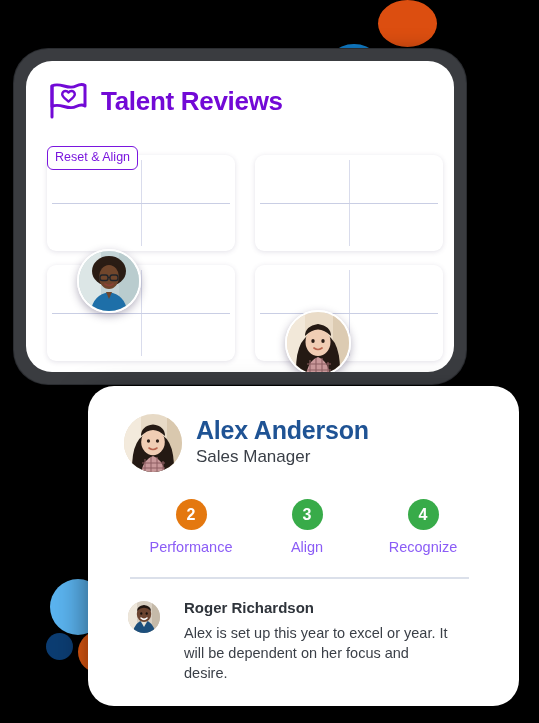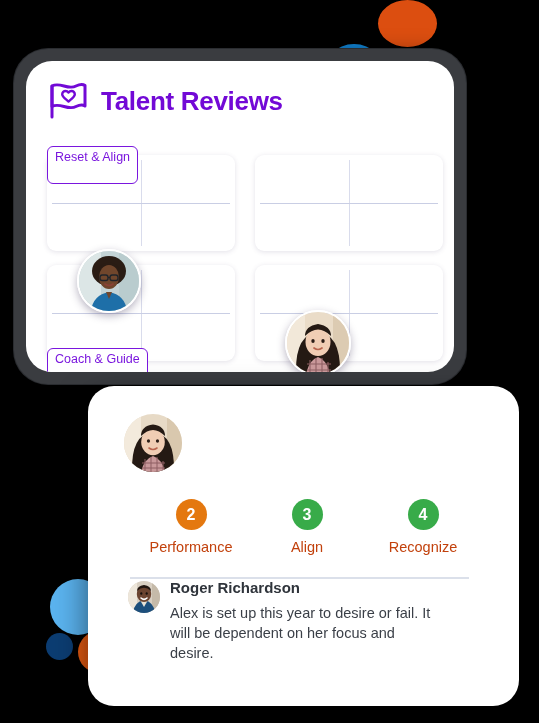--- a/index.html
+++ b/index.html
@@ -121,21 +121,21 @@
 
   
   .tag {
     position: absolute;
     border: 1.6px solid #7A16DE;
     border-radius: 6px;
     background: #FFFFFF;
     color: #7A16DE;
     font-size: 12.5px;
     line-height: 1;
-    padding: 4px 7px 19px 7px;
+    padding: 4px 7px 5px 7px;
     white-space: nowrap;
     z-index: 6;
   }
   .tag-reset     { left: 21px;  top: 85px; }
   .tag-stretch   { left: 331px; top: 85px; }
   .tag-coach     { left: 21px;  top: 287px; }
   .tag-recognize { left: 303px; top: 287px; }
 
   
   .grid-avatar {
@@ -200,36 +200,37 @@
     font-size: 16px;
     font-weight: bold;
     display: flex;
     align-items: center;
     justify-content: center;
     margin: 0 auto;
   }
   .score-label {
     margin-top: 9px;
     font-size: 14.5px;
-    color: #c2410c;
+    color: #8b5cf6;
     white-space: nowrap;
   }
 
   .divider {
     margin-top: 22px;
     margin-left: 6px;
     margin-right: 24px;
     height: 1.5px;
     background: #DBE0EA;
   }
 
   
   .cmt {
     display: flex;
-    gap: 10px;
+    gap: 24px;
+    margin-top: 20px;
     margin-left: 4px;
   }
   .cmt-avatar {
     width: 32px; height: 32px;
     border-radius: 50%;
     overflow: hidden;
     flex: 0 0 auto;
     margin-top: 2px;
   }
   .cmt-author {
@@ -288,21 +289,20 @@
         <div class="vline"></div>
         <div class="hline"></div>
       </div>
       <div class="quad q-br">
         <div class="vline"></div>
         <div class="hline"></div>
       </div>
     </div>
 
     <div class="tag tag-reset">Reset &amp; Align</div>
-    <div class="tag tag-coach">Coach &amp; Guide</div>
 
     <div class="grid-avatar ga-1">
       <span>
         <svg viewBox="0 0 60 60">
           <rect width="60" height="60" fill="#C4D4D6"></rect>
           <rect x="0" y="0" width="22" height="60" fill="#DCE6E6"></rect>
           <rect x="40" y="0" width="20" height="60" fill="#B9CCCE"></rect>
           <ellipse cx="30" cy="20" rx="17" ry="15" fill="#2A1C14"></ellipse>
           <ellipse cx="30" cy="26" rx="10" ry="12" fill="#70462C"></ellipse>
           <path d="M20 18 Q30 9 40 18 Q40 13 30 11 Q20 13 20 18 Z" fill="#2A1C14"></path>
@@ -351,20 +351,24 @@
               <path d="M17 22 Q29 10 41 22 Q41 12 29 10.5 Q17 12 17 22 Z" fill="#241913"></path>
               <ellipse cx="24.5" cy="27" rx="1.6" ry="1.8" fill="#2A1C16"></ellipse>
               <ellipse cx="33.5" cy="27" rx="1.6" ry="1.8" fill="#2A1C16"></ellipse>
               <path d="M25 34 Q29 37 33 34" stroke="#B9654F" stroke-width="1.6" fill="none" stroke-linecap="round"></path>
               <path d="M17 58 Q20 45 29 42 Q38 45 41 58 Z" fill="#C9989A"></path>
               <path d="M21 45 L21 58 M27 43 L27 58 M33 43 L33 58 M39 47 L39 58" stroke="#8E5F63" stroke-width="1"></path>
               <path d="M18 49 L41 49 M18 54 L41 54" stroke="#8E5F63" stroke-width="1"></path>
             </svg>
           </span>
         </div>
+        <div>
+          <div class="ov-name">Alex Anderson</div>
+          <div class="ov-role">Sales Manager</div>
+        </div>
       </div>
 
       <div class="scores">
         <div class="score">
           <div class="score-badge" style="background:#E4780F">2</div>
           <div class="score-label">Performance</div>
         </div>
         <div class="score">
           <div class="score-badge" style="background:#38AB49">3</div>
           <div class="score-label">Align</div>
@@ -389,20 +393,20 @@
               <ellipse cx="16" cy="13" rx="7.2" ry="8" fill="#6B4430"></ellipse>
               <path d="M9 10 Q16 3.5 23 10 Q23 5 16 4 Q9 5 9 10 Z" fill="#20150F"></path>
               <ellipse cx="13.3" cy="12.5" rx="1.1" ry="1.2" fill="#16100C"></ellipse>
               <ellipse cx="18.7" cy="12.5" rx="1.1" ry="1.2" fill="#16100C"></ellipse>
               <path d="M13 17 Q16 19.6 19 17" stroke="#FFFFFF" stroke-width="1.6" fill="none" stroke-linecap="round"></path>
             </svg>
           </span>
         </div>
         <div>
           <div class="cmt-author">Roger Richardson</div>
-          <div class="cmt-text">Alex is set up this year to desire or fail. It will be dependent on her focus and desire.</div>
+          <div class="cmt-text">Alex is set up this year to excel or year. It will be dependent on her focus and desire.</div>
         </div>
       </div>
 
     </div>
   </div>
 
 </div>
 
 </body></html>

